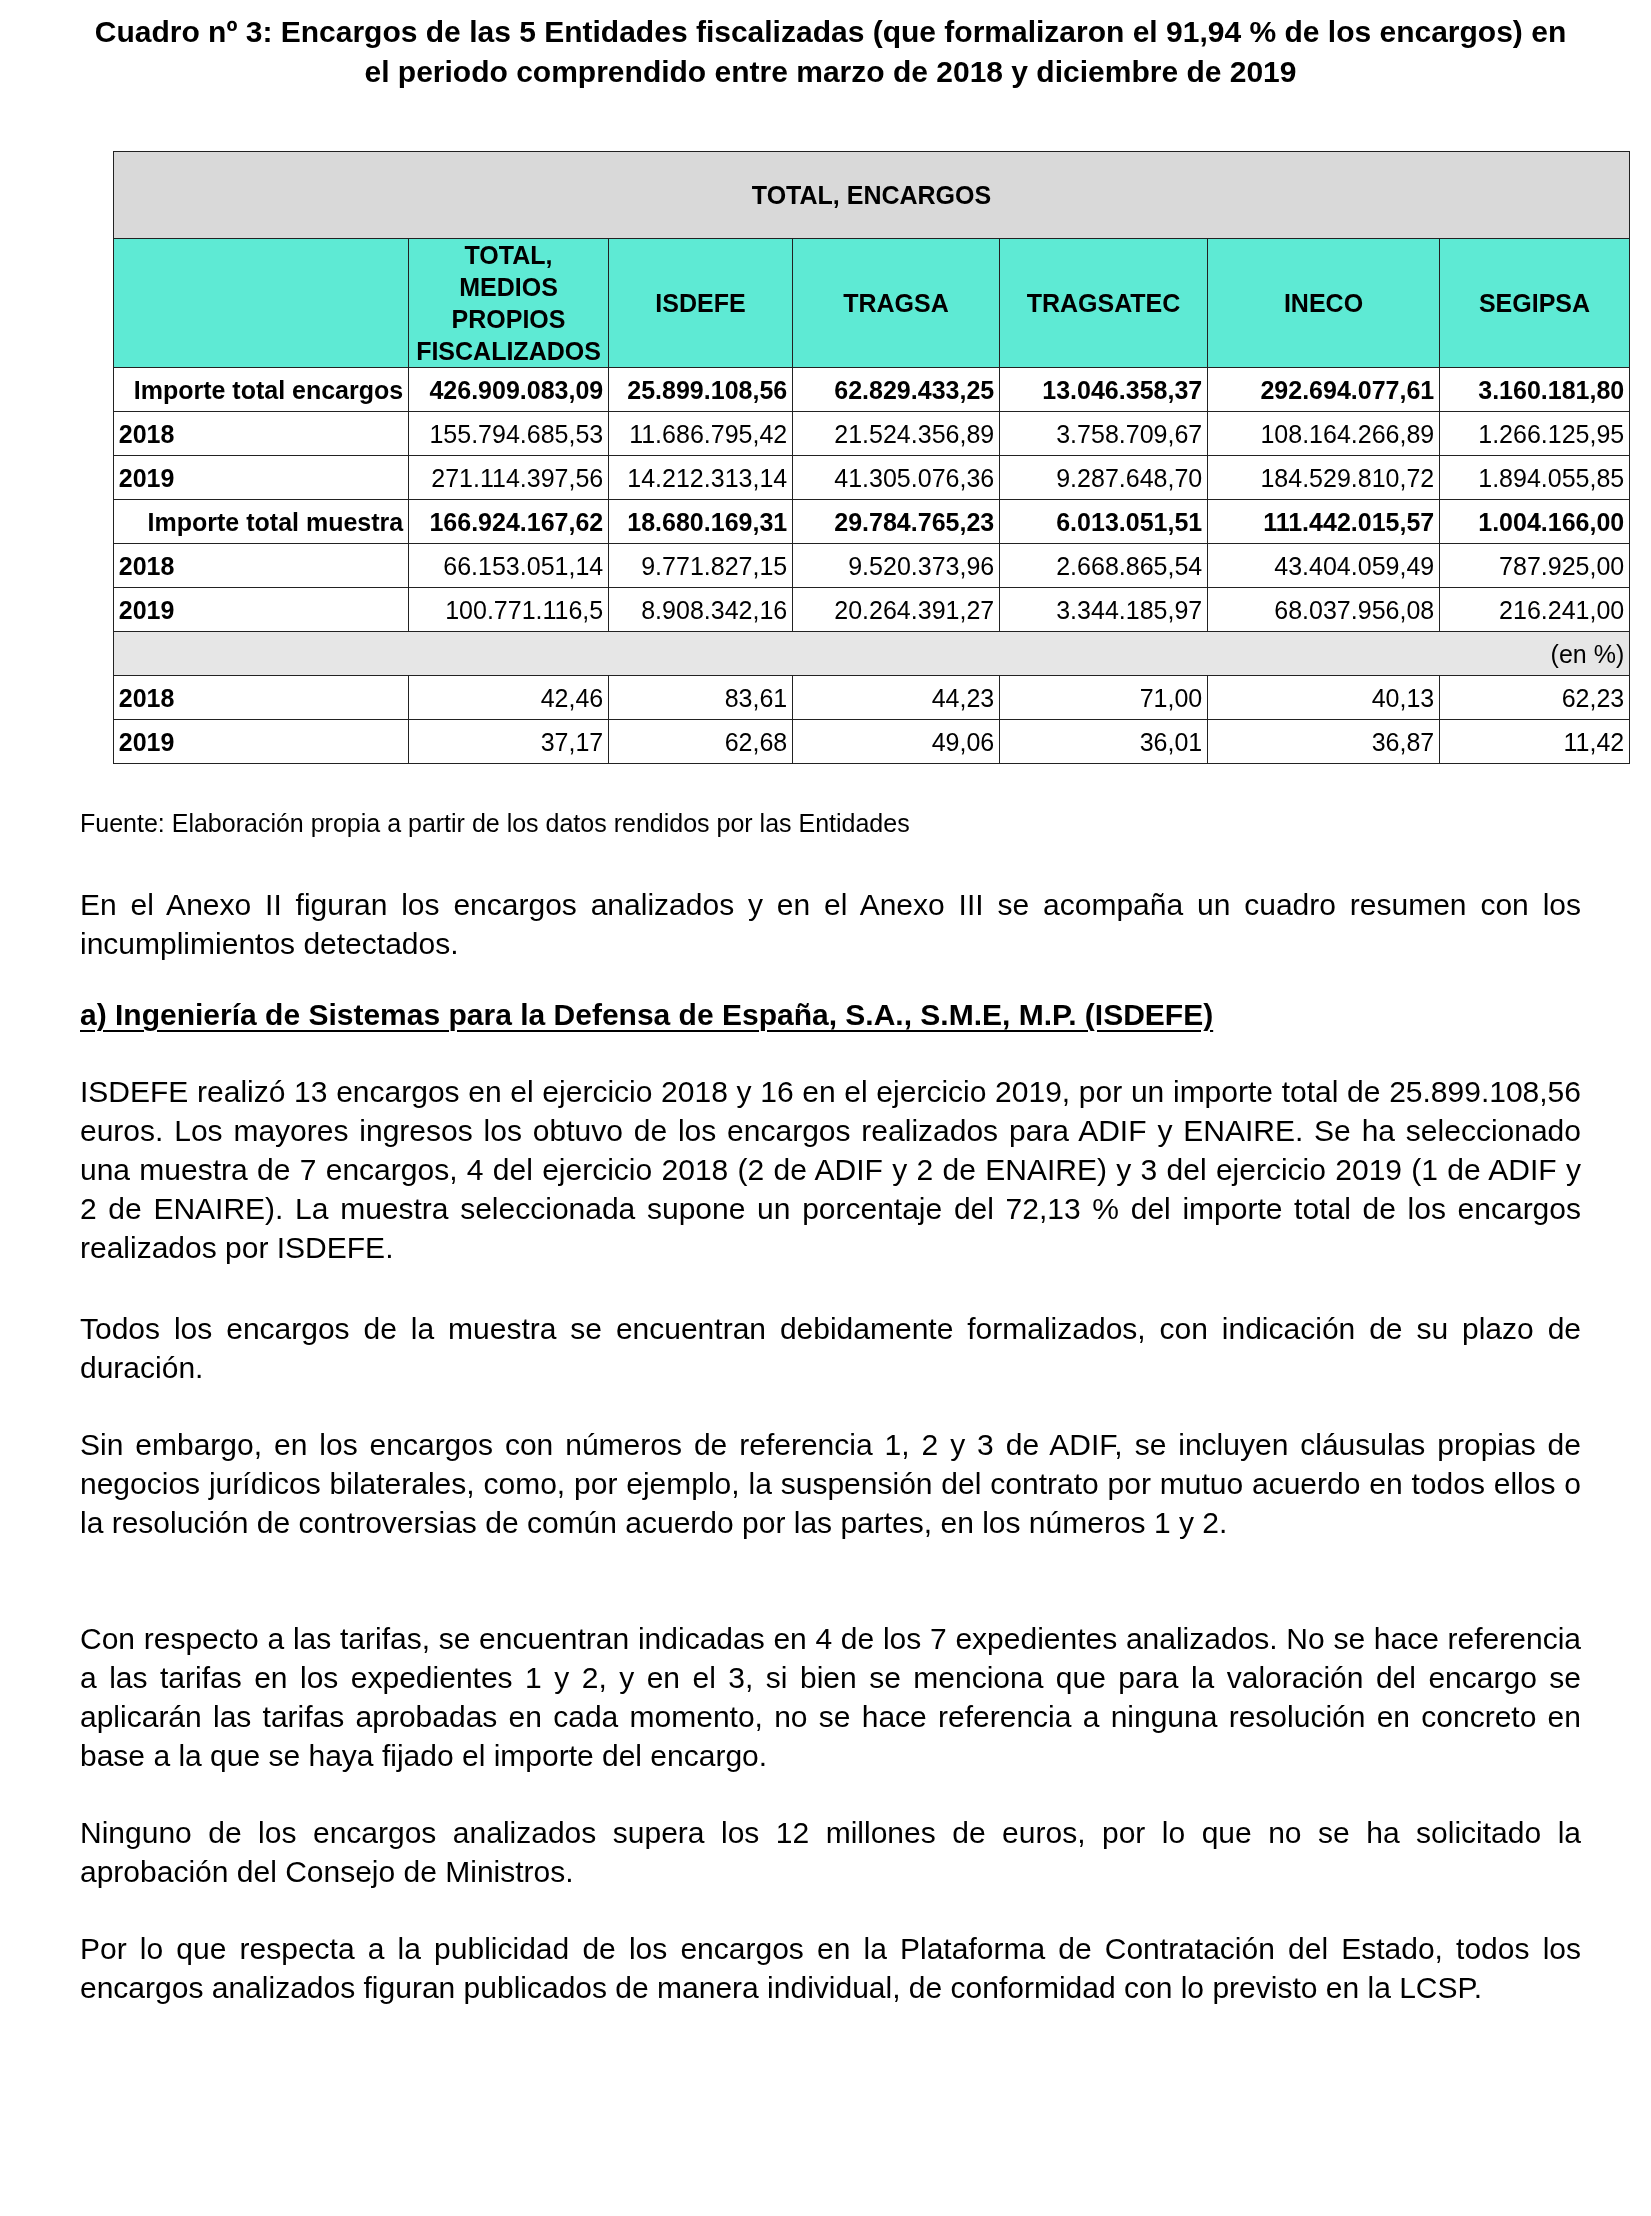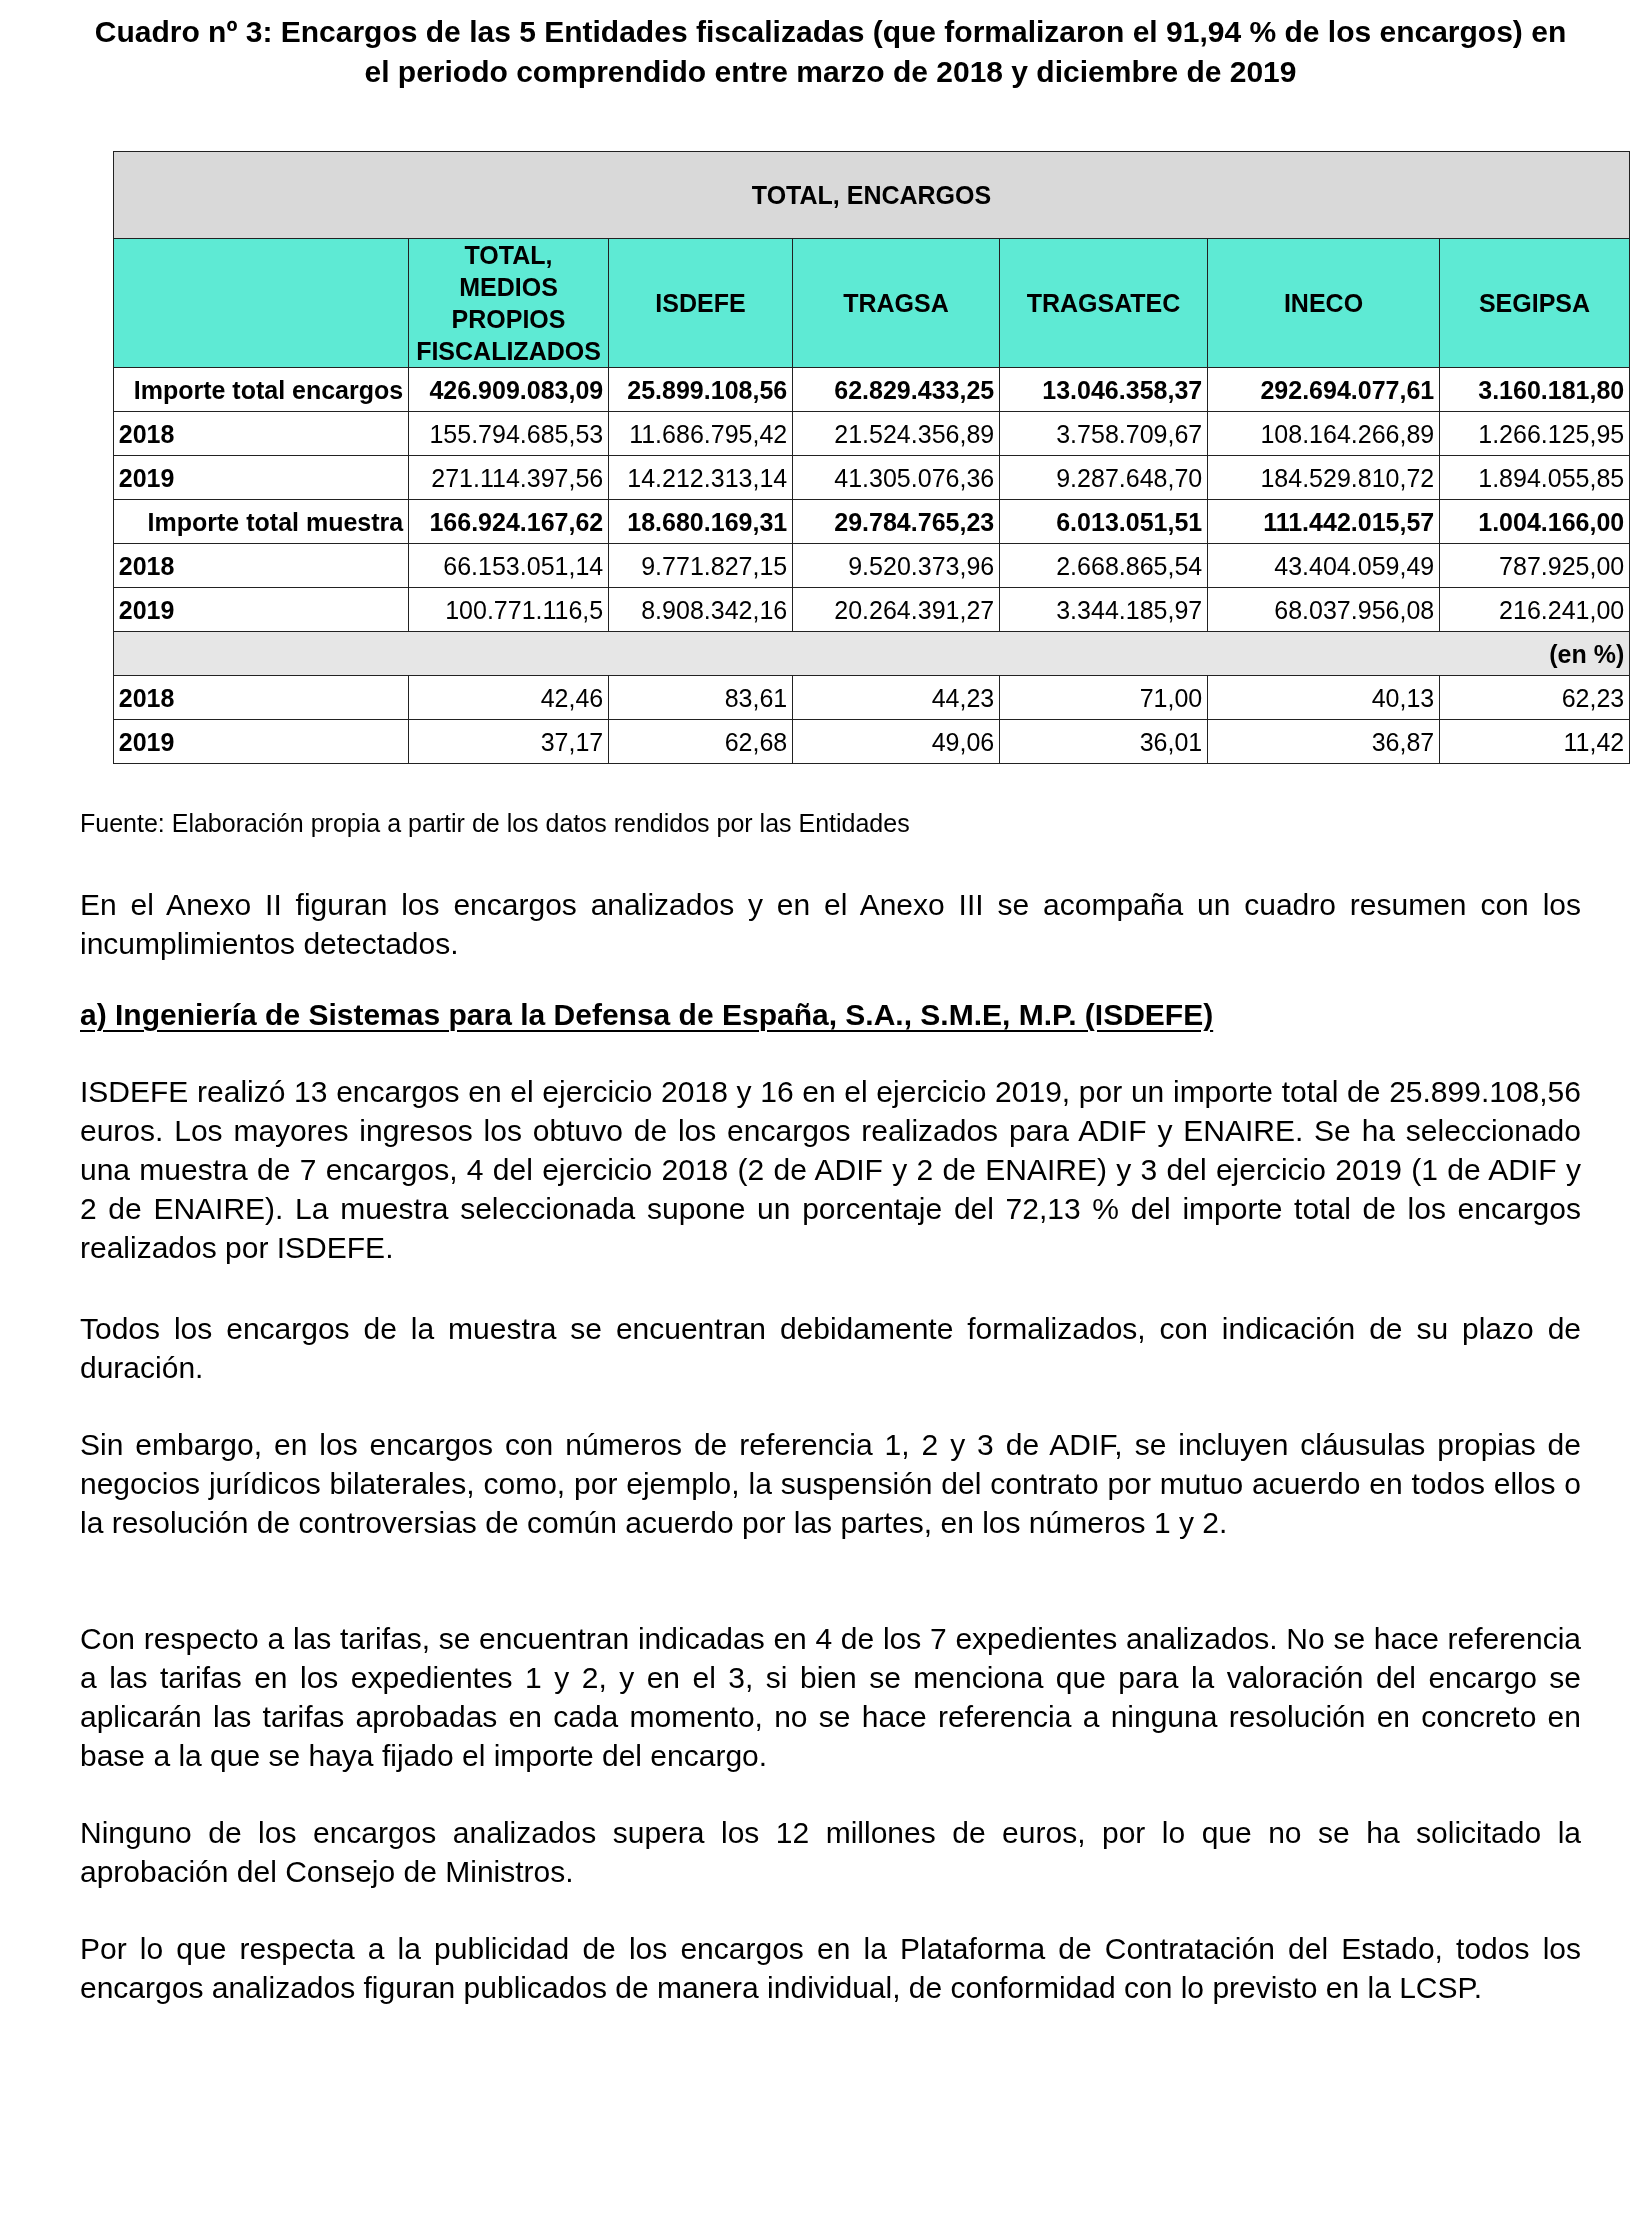--- a/index.html
+++ b/index.html
@@ -20,21 +20,21 @@
     border-collapse: collapse; table-layout: fixed;
     font-size: 25px;
     margin-left: 44px;
   }
   table.data td {
     border: 1.6px solid #222; padding: 0 4.8px; height: 43px; line-height: 32px;
     text-align: right; white-space: nowrap; overflow: hidden;
   }
   table.data tr.band td { background: #d9d9d9; text-align: center; font-weight: bold; height: 86px; }
   table.data tr.colhdr td { background: #5eead4; text-align: center; font-weight: bold; height: 105px; line-height: 32px; white-space: normal; }
-  table.data tr.pctband td { background: #e6e6e6; font-weight: bold; height: 43px; text-align: right; }
+  table.data tr.pctband td { background: #e6e6e6; font-weight: normal; height: 43px; text-align: right; }
   table.data td.label { text-align: left; font-weight: bold; }
   table.data td.label.center { text-align: right; }
   table.data tr.bold td { font-weight: bold; }
   .source {
     position: absolute; left: 80px; top: 809px; font-size: 25px;
   }
   .para {
     position: absolute; left: 80px; width: 1501px; font-size: 30px; line-height: 39px;
     text-align: justify;
   }

